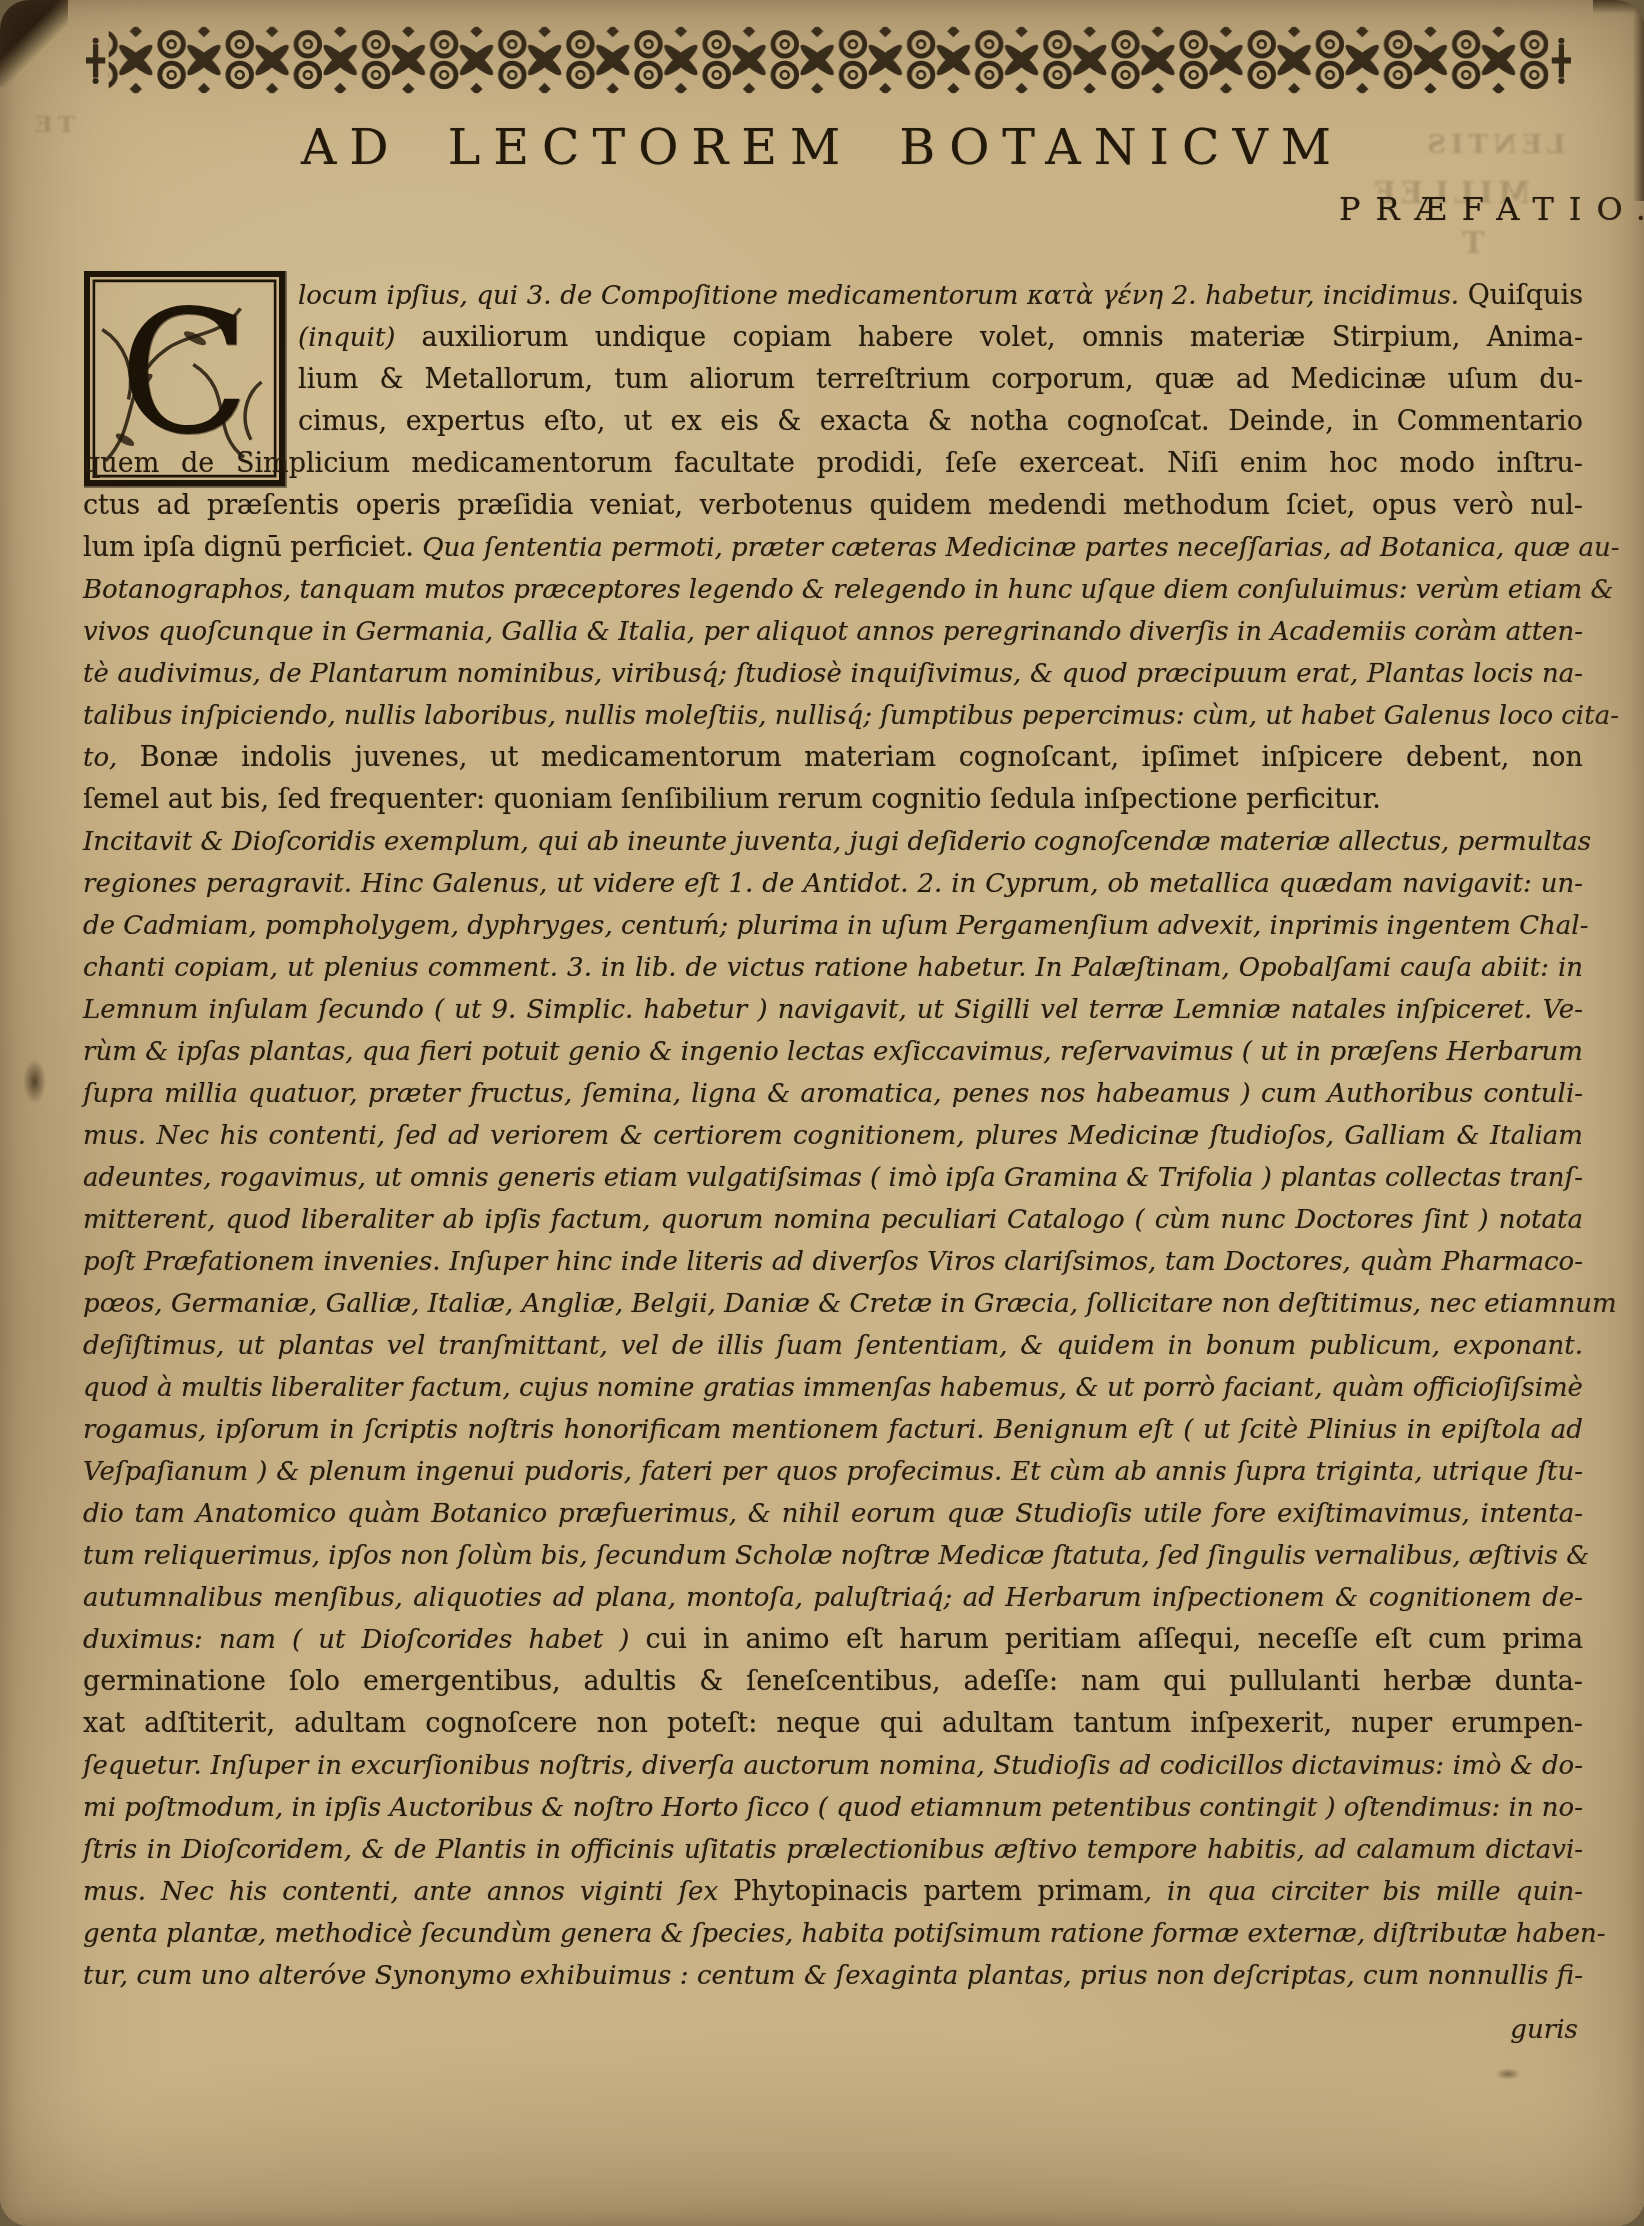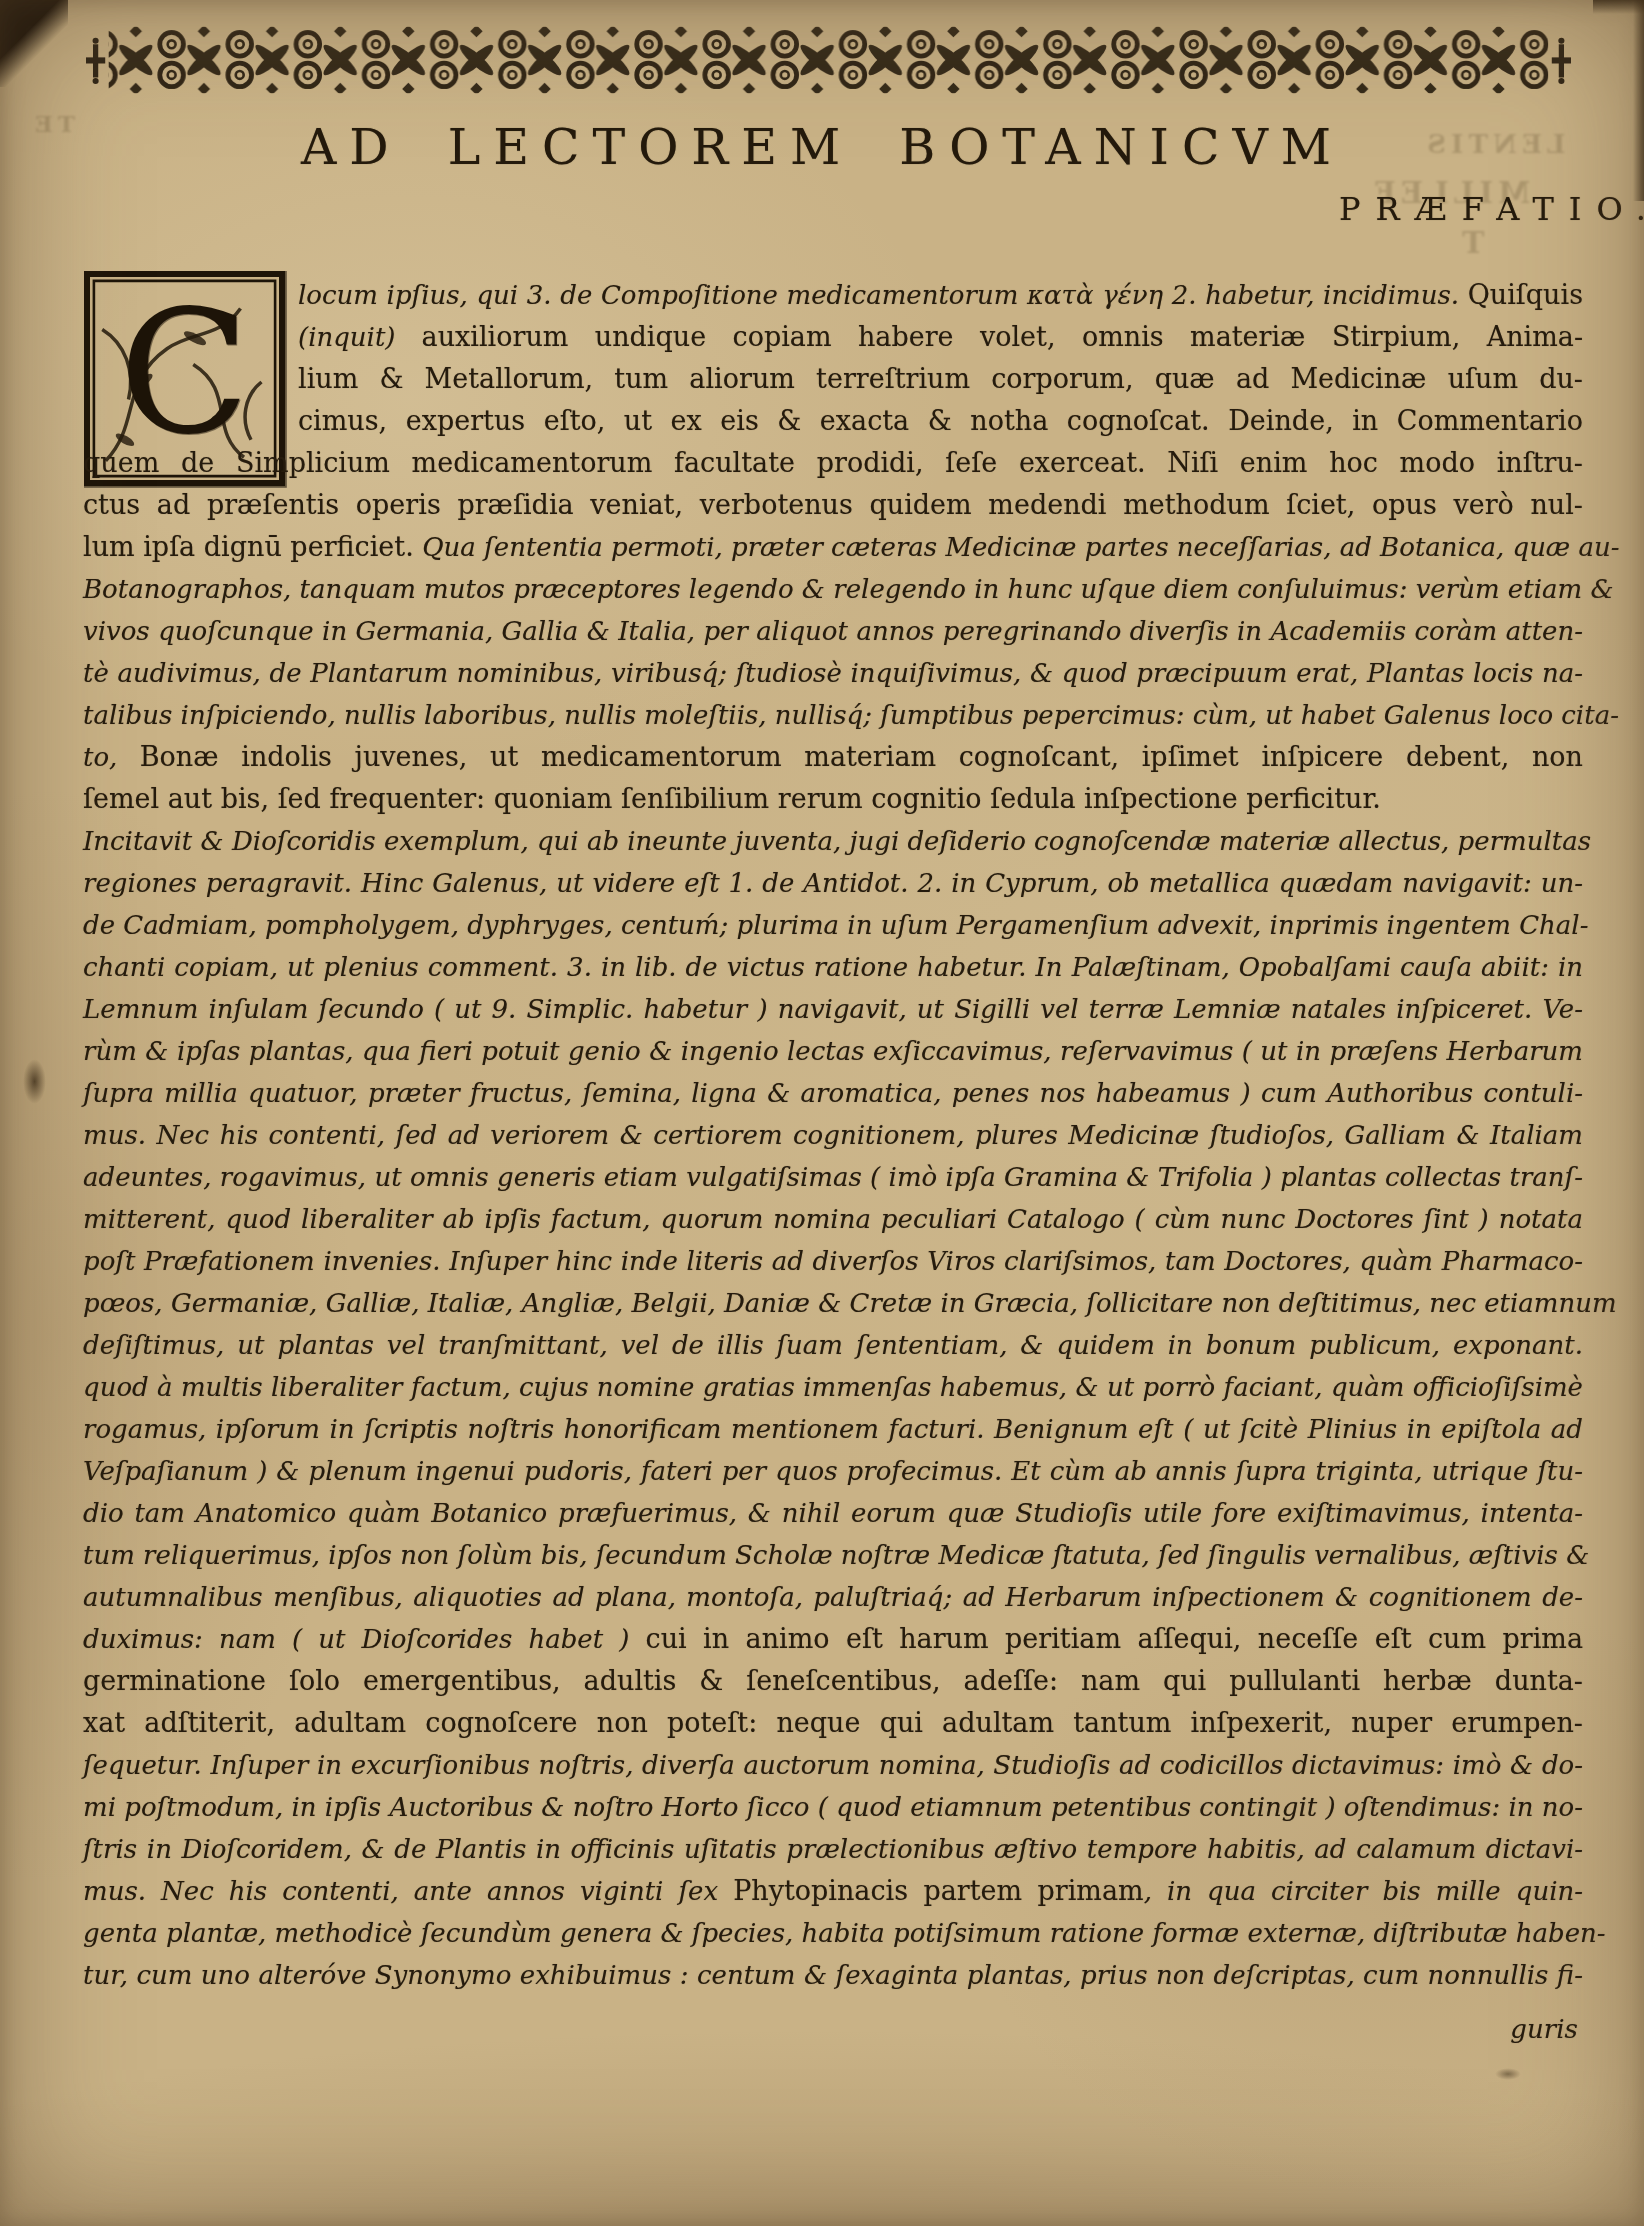--- a/index.html
+++ b/index.html
@@ -7,20 +7,21 @@
     position:relative; width:1645px; height:2226px; overflow:hidden;
     background:#c9b286;
     background-image:
       radial-gradient(ellipse 786px 524px at 25% 18%, rgba(236,222,188,.25), rgba(0,0,0,0) 70%),
       radial-gradient(ellipse 961px 699px at 70% 45%, rgba(214,196,156,.30), rgba(0,0,0,0) 75%),
       radial-gradient(ellipse 611px 437px at 85% 85%, rgba(160,132,92,.22), rgba(0,0,0,0) 70%),
       radial-gradient(ellipse 437px 786px at 3% 60%, rgba(150,123,85,.25), rgba(0,0,0,0) 70%),
       radial-gradient(ellipse 1397px 262px at 50% 100%, rgba(148,120,82,.28), rgba(0,0,0,0) 75%);
     font-family:"DejaVu Serif","Liberation Serif",serif;
     color:#251b0d;
+    border-radius:29px;
   }
   .page::after{ 
     content:""; position:absolute; inset:0; pointer-events:none;
     box-shadow: inset 0 0 131px rgba(92,70,42,.55), inset 0 0 23px rgba(70,52,30,.35);
   }
   .corner-tl{position:absolute; left:0; top:0; width:68px; height:87px;
     background:linear-gradient(135deg,#171008 0%, #171008 38%, rgba(23,16,8,0) 60%);}
   .edge-tr{position:absolute; right:0; top:0; width:12.2px; height:201px;
     background:linear-gradient(to left, rgba(40,30,16,.75), rgba(40,30,16,0));}
   .nick-tr{position:absolute; right:0px; top:0; width:52px; height:14px;

